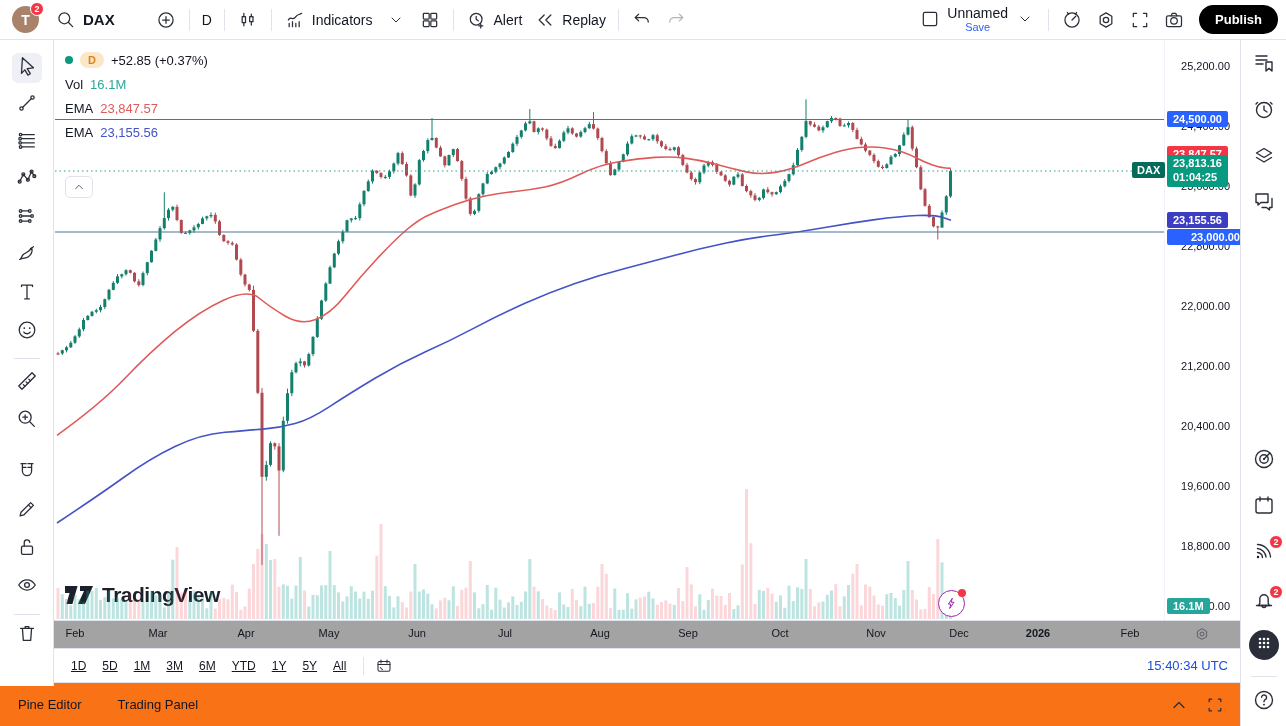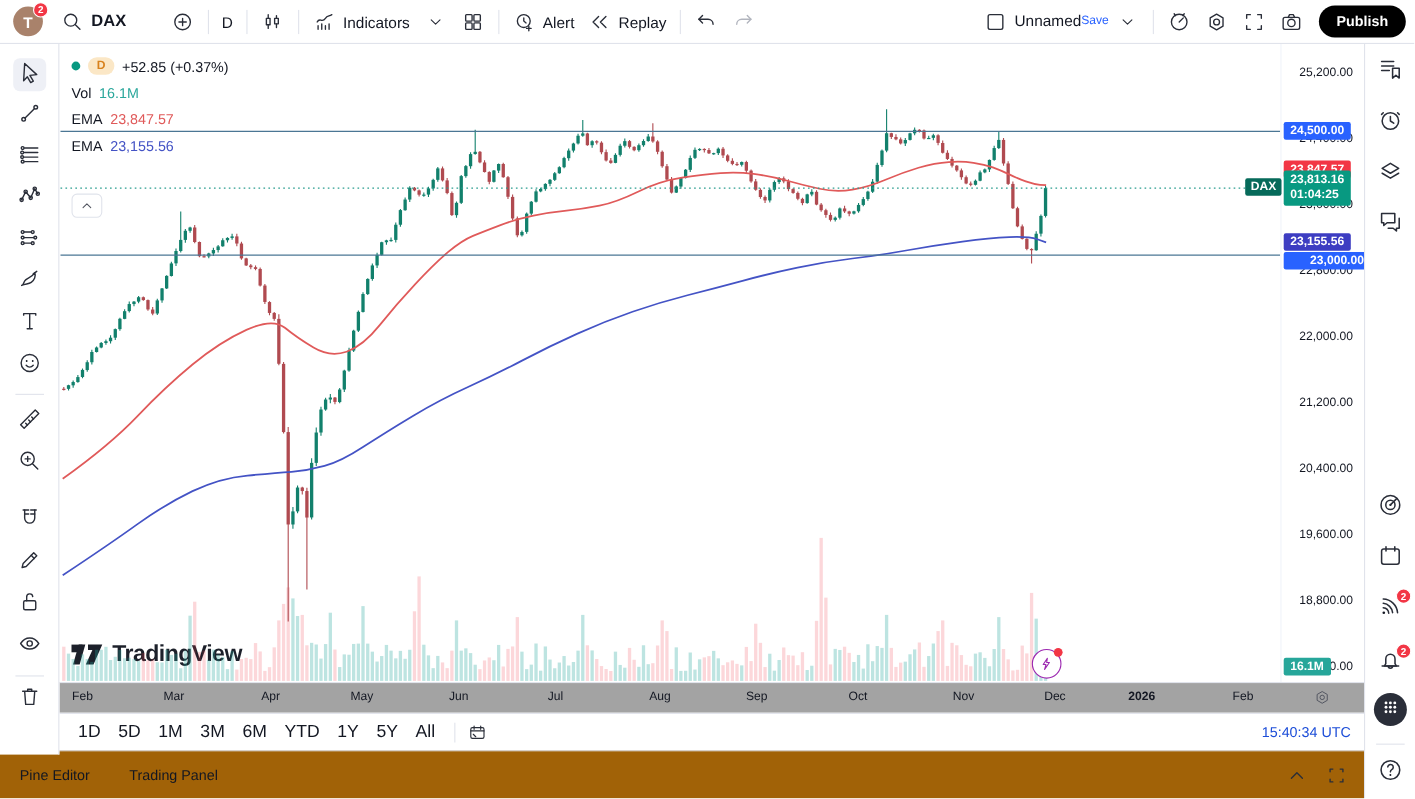--- a/index.html
+++ b/index.html
@@ -14,21 +14,21 @@
   .tb-txt{font-size:14px;color:#131722;}
   .tb-bold{font-weight:bold;font-size:15px;}
   .vdiv{width:1px;height:22px;background:#e0e3eb;margin:0 6px;flex:0 0 auto;}
   .icon{display:inline-flex;width:22px;height:22px;align-items:center;justify-content:center;}
   .icon svg{width:20px;height:20px;stroke:#2a2e39;fill:none;stroke-width:1.5;stroke-linecap:round;stroke-linejoin:round;}
   .icon.small svg{width:16px;height:16px;}
   .icon.dim svg{stroke:#b2b5be;}
   .avatar{position:relative;width:27px;height:27px;border-radius:50%;background:#a9826b;color:#fff;font-size:14px;font-weight:bold;display:flex;align-items:center;justify-content:center;margin-right:10px;cursor:pointer;flex:0 0 auto;}
   .red-badge{position:absolute;top:-4px;right:-5px;background:#f23645;color:#fff;font-size:9px;font-weight:bold;min-width:14px;height:14px;border-radius:8px;display:flex;align-items:center;justify-content:center;padding:0 3px;border:1px solid #fff;}
   .spacer{flex:1;}
-  .unnamed-box{display:flex;flex-direction:row;align-items:center;line-height:1.1;cursor:pointer;}
+  .unnamed-box{display:flex;flex-direction:column;align-items:center;line-height:1.1;cursor:pointer;}
   .unnamed-name{font-size:14px;color:#131722;}
   .unnamed-save{font-size:11px;color:#2962ff;}
   .publish-btn{background:#000;color:#fff;font-size:13px;font-weight:bold;border:none;border-radius:18px;padding:7px 16px;cursor:pointer;margin-left:8px;}
 
   
   .left-toolbar{position:absolute;left:0;top:40px;width:54px;height:646px;border-right:1px solid #e0e3eb;background:#fff;z-index:30;}
   .lt-item{position:absolute;left:12px;width:30px;height:30px;border-radius:6px;display:flex;align-items:center;justify-content:center;cursor:pointer;}
   .lt-item.selected{background:#eef0f6;}
   .lt-item svg{width:22px;height:22px;stroke:#2a2e39;fill:none;stroke-width:1.4;stroke-linecap:round;stroke-linejoin:round;}
   .lt-div{position:absolute;left:14px;width:26px;height:1px;background:#e0e3eb;}
@@ -72,28 +72,28 @@
 
   
   .time-axis{position:absolute;left:54px;top:620px;width:1186px;height:28px;border-top:1px solid #e0e3eb;background:#a3a3a3;z-index:15;cursor:ew-resize;}
   .ta-label{position:absolute;top:6px;transform:translateX(-50%);font-size:11px;color:#131722;white-space:nowrap;}
   .ta-label.bold{font-weight:bold;}
   .ta-gear{position:absolute;left:1140px;top:5px;width:18px;height:18px;cursor:pointer;}
   .ta-gear svg{width:16px;height:16px;stroke:#50535e;fill:none;stroke-width:1.3;}
 
   
   .range-row{position:absolute;left:54px;top:648px;width:1186px;height:34px;border-top:1px solid #e0e3eb;background:#fff;display:flex;align-items:center;padding:0 10px;z-index:15;}
-  .range-btn{font-size:16px;color:#131722;padding:4px 7px;border-radius:4px;cursor:pointer;margin-right:2px;}
+  .range-btn{font-size:12px;color:#131722;padding:4px 7px;border-radius:4px;cursor:pointer;margin-right:2px;text-decoration:underline;}
   .range-div{width:1px;height:18px;background:#e0e3eb;margin:0 8px;}
   .range-cal{width:24px;height:24px;display:flex;align-items:center;justify-content:center;cursor:pointer;}
   .range-cal svg{width:18px;height:18px;stroke:#2a2e39;fill:none;stroke-width:1.4;stroke-linecap:round;}
   .clock-txt{margin-left:auto;font-size:13px;color:#1d4ed8;cursor:pointer;padding-right:2px;}
 
   
-  .panel-bar{position:absolute;left:0;top:682px;width:1240px;height:44px;border-top:1px solid #e0e3eb;background:#a16207;display:flex;align-items:center;padding:0 14px 0 18px;z-index:15;}
+  .panel-bar{position:absolute;left:0;top:682px;width:1240px;height:44px;border-top:1px solid #e0e3eb;background:#f97316;display:flex;align-items:center;padding:0 14px 0 18px;z-index:15;}
   .panel-tab{font-size:13px;color:#131722;margin-right:36px;cursor:pointer;}
   .panel-icons{margin-left:auto;display:flex;gap:14px;}
   .panel-icons .icon{cursor:pointer;}
 </style>
 </head>
 <body>
 
 <div class="app">
 
   <div class="topbar">

